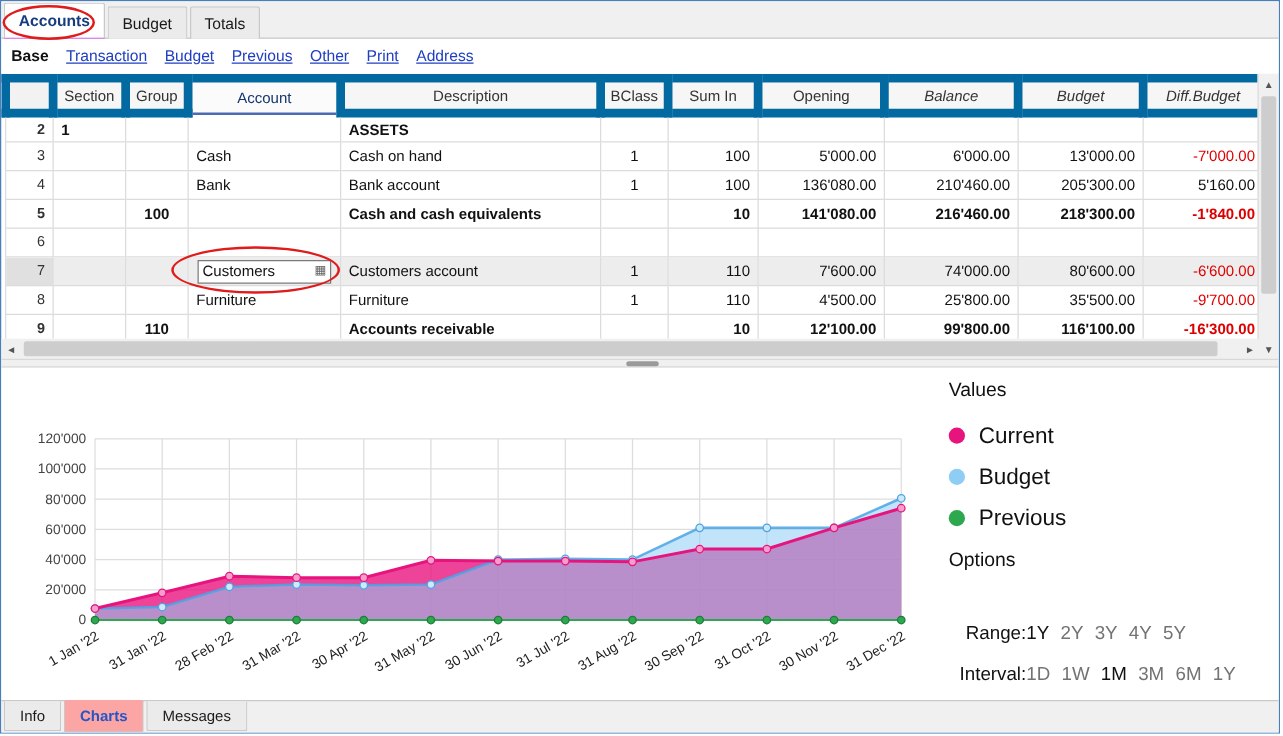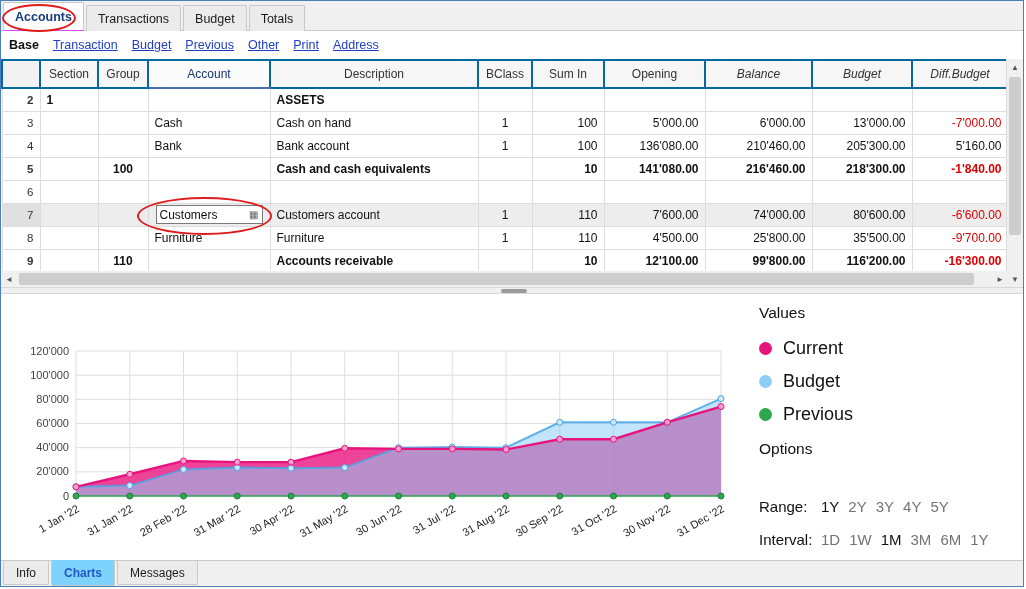--- a/index.html
+++ b/index.html
@@ -23,21 +23,21 @@
            align-items:center;padding-left:8px;font-size:12.5px;z-index:2;}
   .menubase{font-weight:700;color:#111;margin-right:14px;}
   .mlink{color:#1f3fc0;text-decoration:underline;margin-right:14px;cursor:pointer;white-space:nowrap;}
   .helpicon{position:absolute;right:9px;top:35px;width:17px;height:17px;border:2px solid #8bc0ea;
             border-radius:50%;color:#5aa2dc;font-size:11px;font-weight:700;display:flex;
             align-items:center;justify-content:center;}
 
   
   .tablewrap{position:absolute;left:0;top:58px;width:1007px;height:212px;overflow:hidden;}
   table.grid{border-collapse:collapse;table-layout:fixed;width:1006px;font-size:12px;color:#111;}
-  table.grid th{height:28px;background:#f6f6f6;font-weight:400;color:#333;border:2px solid #0369a1;
+  table.grid th{height:28px;background:#f6f6f6;font-weight:400;color:#333;border:7px solid #0369a1;
                 text-align:center;overflow:hidden;white-space:nowrap;padding:0 4px;}
   table.grid th.it{font-style:italic;text-align:center;}
   table.grid th.selcol{background:#fbfbfb;border-bottom:2px solid #4a6cb3;color:#15366e;}
   table.grid th.corner{background:#f2f2f2;}
   table.grid td{height:23px;border:1px solid #dcdcdc;padding:0 6px;overflow:hidden;white-space:nowrap;background:#fff;}
   td.rownum{background:#f7f7f7;color:#333;text-align:right;padding-right:5px;font-size:11.5px;}
   tr.bold td{font-weight:700;}
   td.al{text-align:left;} td.ac{text-align:center;} td.ar{text-align:right;}
   td.neg{color:#dd0000;}
   tr.selected td{background:#ededed;}
@@ -65,55 +65,54 @@
 
   
   .chartpanel{position:absolute;left:0;top:293px;width:100%;height:266px;background:#fff;}
   .charttitle{position:absolute;left:14px;top:10px;font-size:14.5px;color:#1c1c1c;}
   #chart-svg{position:absolute;left:0;top:30px;}
   #chart-svg .g{stroke:#dddddd;stroke-width:1;}
   #chart-svg text{font-family:"Liberation Sans",sans-serif;}
   #chart-svg .yt{font-size:11px;fill:#444;text-anchor:end;}
   #chart-svg .xt{font-size:11px;fill:#222;text-anchor:end;}
 
-  .legendpanel{position:absolute;left:752px;top:0;right:0;height:100%;font-size:15px;color:#111;}
+  .legendpanel{position:absolute;left:752px;top:0;right:0;height:100%;font-size:15px;color:#111;text-align:right;}
   .lp-heading{position:absolute;left:6px;font-size:15.5px;color:#111;}
   .row-values{top:10px;}
   .legendlist{position:absolute;left:6px;top:38px;}
   .litem{display:flex;align-items:center;height:33px;}
   .dot{width:13px;height:13px;border-radius:50%;margin-right:11px;flex:none;}
   .llab{font-size:18px;color:#111;}
   .row-options{top:146px;}
   .optrow{position:absolute;left:6px;white-space:nowrap;}
   .row-range{top:178px;} .row-interval{top:211px;} .row-type{top:244px;}
   .optlabel{display:inline-block;min-width:62px;color:#111;margin-top:26px;}
   .opt{color:#737373;margin-right:9px;cursor:pointer;}
   .opt.sel{color:#111;cursor:default;}
 
   
   .bottomtabs{position:absolute;left:0;top:559px;width:100%;height:28px;background:#f0f0f0;
               border-top:1px solid #c9c9c9;display:flex;align-items:flex-start;}
   .btab{height:24px;display:flex;align-items:center;padding:0 12px;font-size:12px;color:#1a1a1a;
         background:#ebebeb;border:1px solid #c9c9c9;border-top:none;margin-left:2px;
         border-radius:0 0 2px 2px;cursor:default;}
-  .btab.active{background:#7dd3fc;color:#2456c4;font-weight:700;height:26px;margin-top:-1px;}
+  .btab.active{background:#fca5a5;color:#2456c4;font-weight:700;height:26px;margin-top:-1px;}
 
   
   .annotation{position:absolute;border:2px solid #e01b1b;border-radius:50%;pointer-events:none;z-index:10;}
   .ann-accounts{left:1px;top:3px;width:74px;height:28px;}
   .ann-customers{left:136px;top:196px;width:135px;height:38px;}
 </style>
 </head>
 <body>
 
 <div class="window">
 
   <div class="toptabs">
     <div class="ttab active">Accounts</div>
-    <div class="ttab">Transactions</div>
     <div class="ttab">Budget</div>
     <div class="ttab">Totals</div>
   </div>
   <div class="winbtns">
     <div class="winbtn">
       <svg width="13" height="13" viewBox="0 0 13 13">
         <rect x="3.5" y="1.5" width="8" height="8" fill="none" stroke="#555"></rect>
         <rect x="1.5" y="3.5" width="8" height="8" fill="#f0f0f0" stroke="#555"></rect>
       </svg>
     </div>
@@ -261,21 +260,21 @@
           <tr class="bold">
             <td class="rownum">9</td>
             <td class="al"></td>
             <td class="ac">110</td>
             <td class="al"></td>
             <td class="al">Accounts receivable</td>
             <td class="ac"></td>
             <td class="ar">10</td>
             <td class="ar">12'100.00</td>
             <td class="ar">99'800.00</td>
-            <td class="ar">116'200.00</td>
+            <td class="ar">116'100.00</td>
             <td class="ar neg">-16'300.00</td>
           </tr>
         </tbody>
     </table>
   </div>
 
   <div class="vscroll">
     <div class="sbtn">▲</div>
     <div class="vtrack">
       <div class="vthumb"></div>

